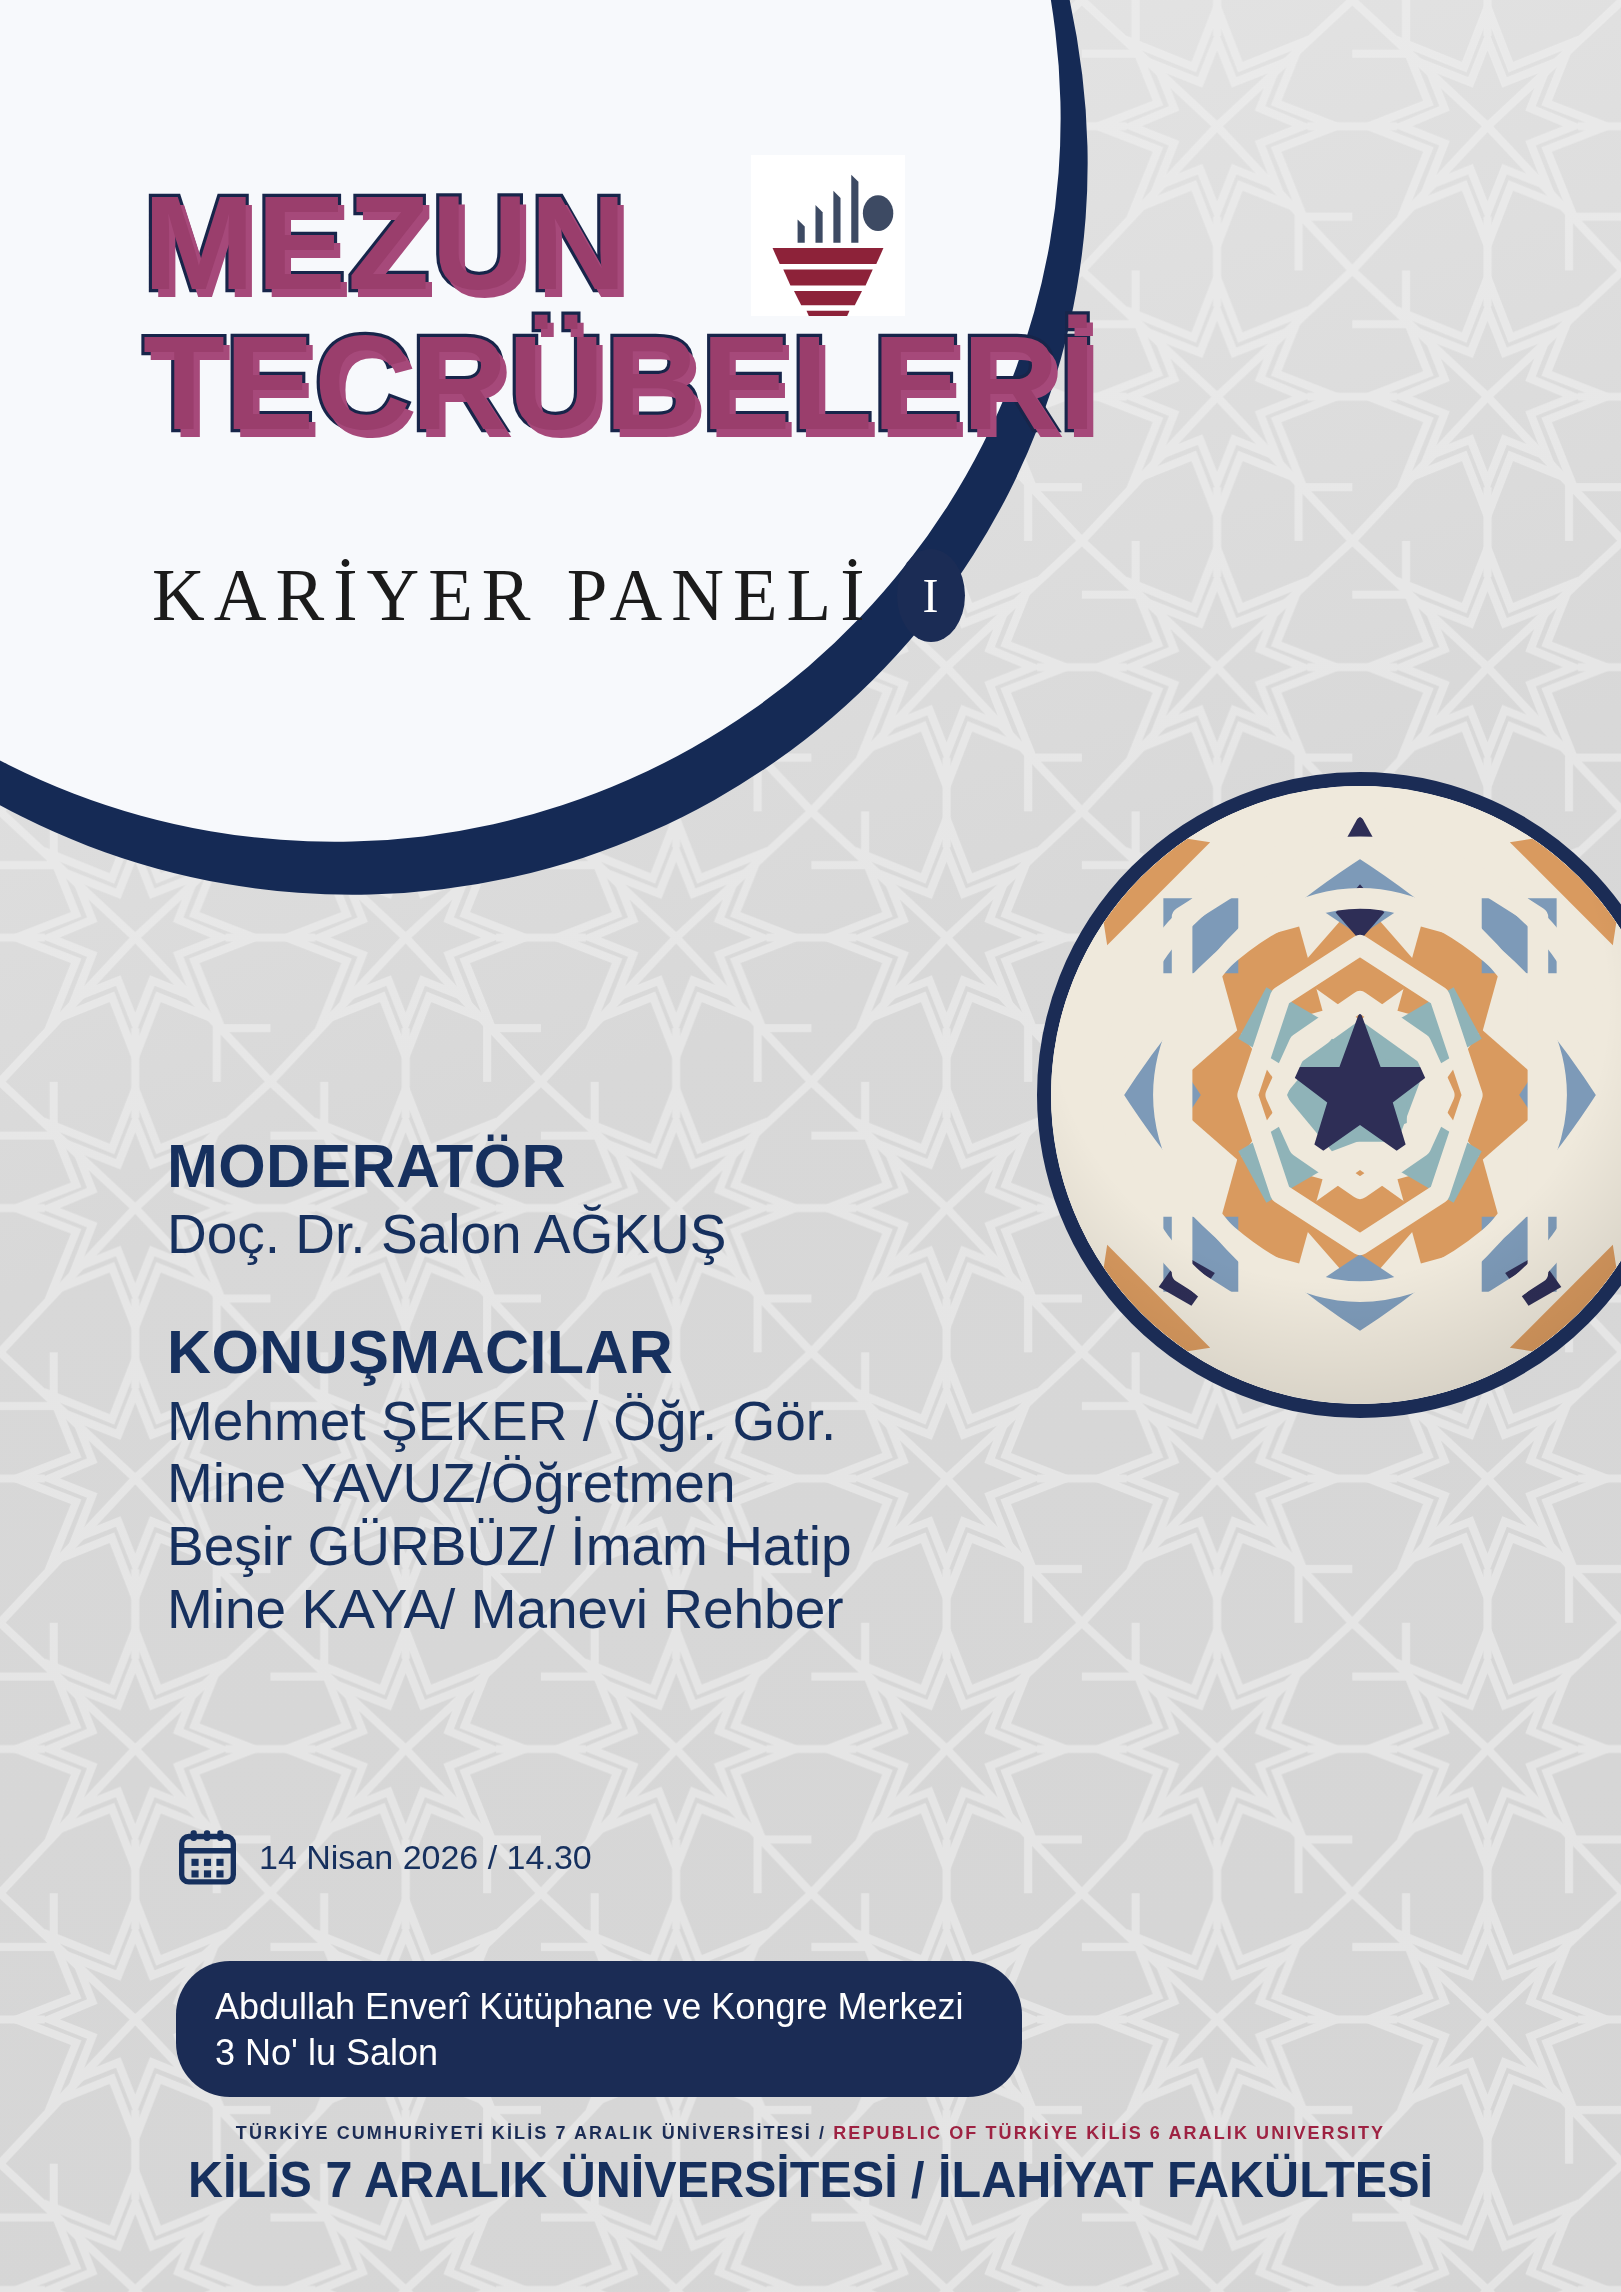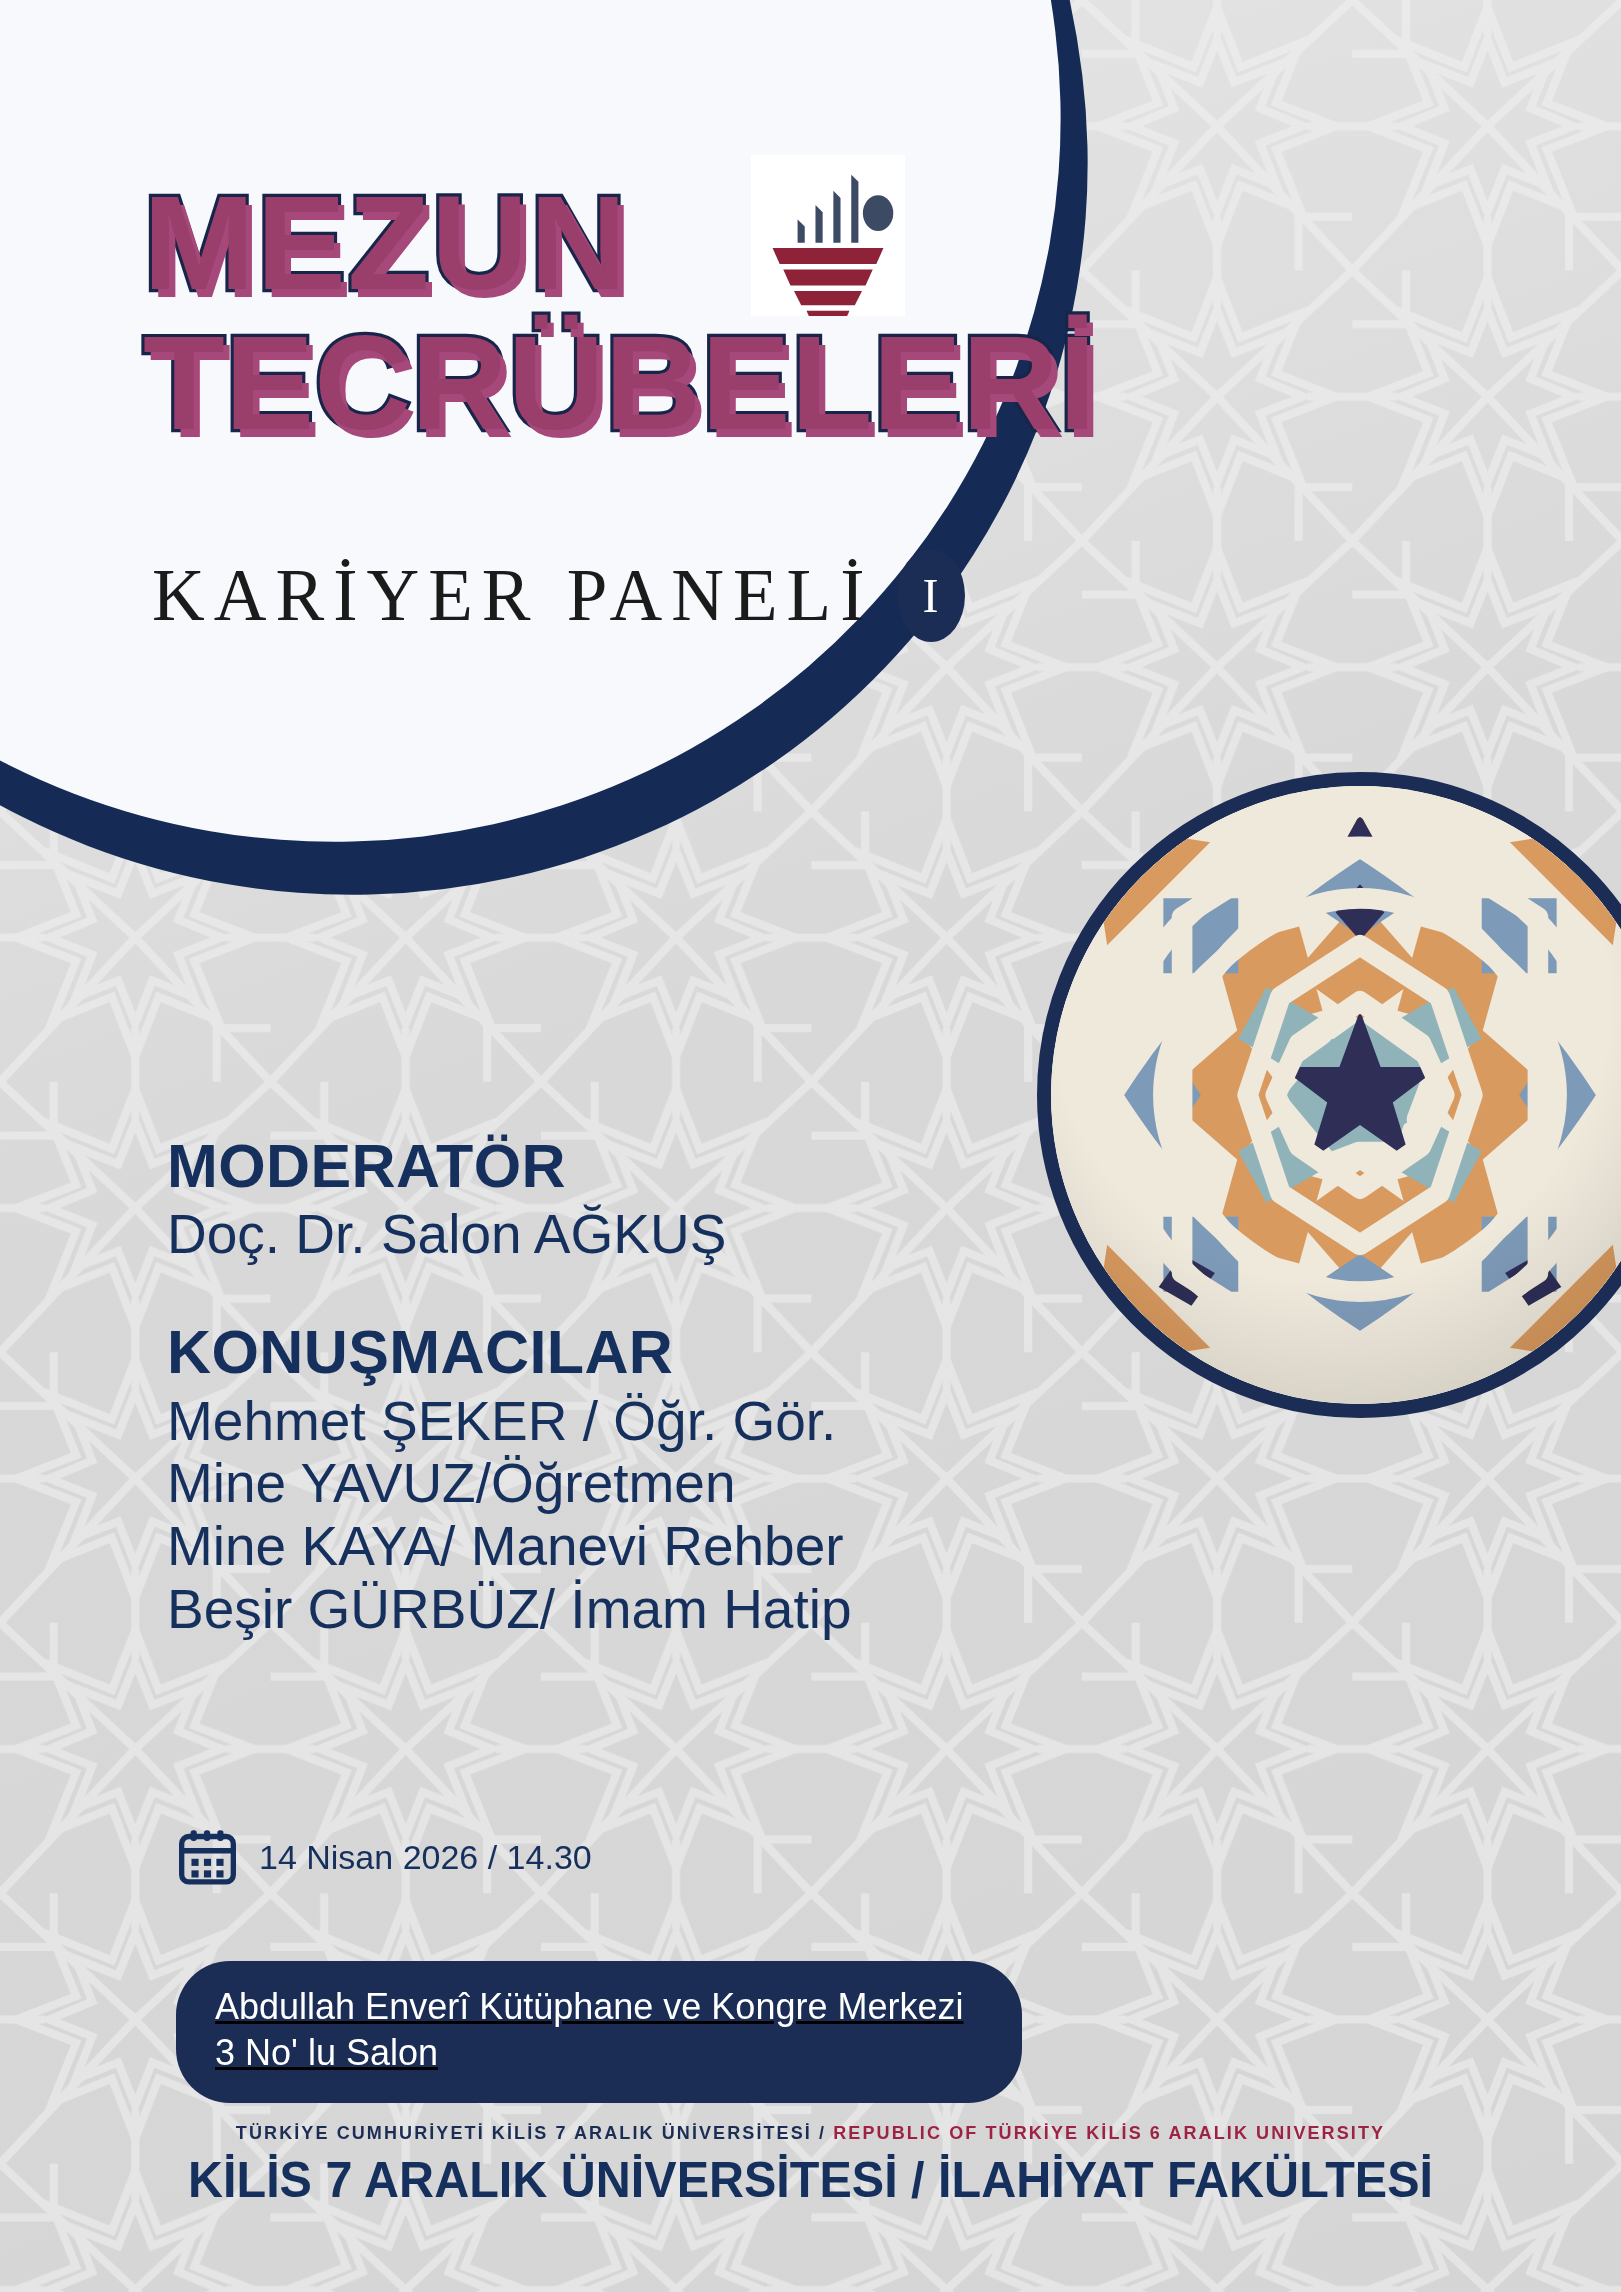--- a/index.html
+++ b/index.html
@@ -162,23 +162,22 @@
     white-space:nowrap;
   }
 
   
   .venue{
     position:absolute;
     left:176px;top:1961px;
     min-width:846px;
     background:#1b2c55;
     border-radius:54px;
-    padding:23px 39px 27px 39px;
+    padding:23px 39px 21px 39px;
     box-sizing:border-box;
-    text-decoration:underline;
   }
   .venue div{
     color:#ffffff;
     font-size:36px;
     line-height:1.28;
     white-space:nowrap;
   }
 
   
   .footer{
@@ -349,22 +348,22 @@
       <p class="kicker">MODERATÖR</p>
       <p class="person">Doç. Dr. Salon AĞKUŞ</p>
     </div>
 
     <div class="gap"></div>
 
     <div class="speakers">
       <p class="kicker">KONUŞMACILAR</p>
       <p class="person">Mehmet ŞEKER / Öğr. Gör.</p>
       <p class="person">Mine YAVUZ/Öğretmen</p>
+      <p class="person">Beşir GÜRBÜZ/ İmam Hatip</p>
       <p class="person">Mine KAYA/ Manevi Rehber</p>
-      <p class="person">Beşir GÜRBÜZ/ İmam Hatip</p>
     </div>
   </div>
 
   <div class="date-row">
     <svg class="cal-icon" viewBox="0 0 64 62" aria-hidden="true">
       <rect x="3" y="8" width="58" height="51" rx="8" ry="8" fill="none" stroke="#16305e" stroke-width="6"></rect>
       <path d="M3,24 L61,24" stroke="#16305e" stroke-width="6"></path>
       <rect x="13" y="1" width="7" height="12" rx="3" fill="#16305e"></rect>
       <rect x="28" y="1" width="7" height="12" rx="3" fill="#16305e"></rect>
       <rect x="43" y="1" width="7" height="12" rx="3" fill="#16305e"></rect>

